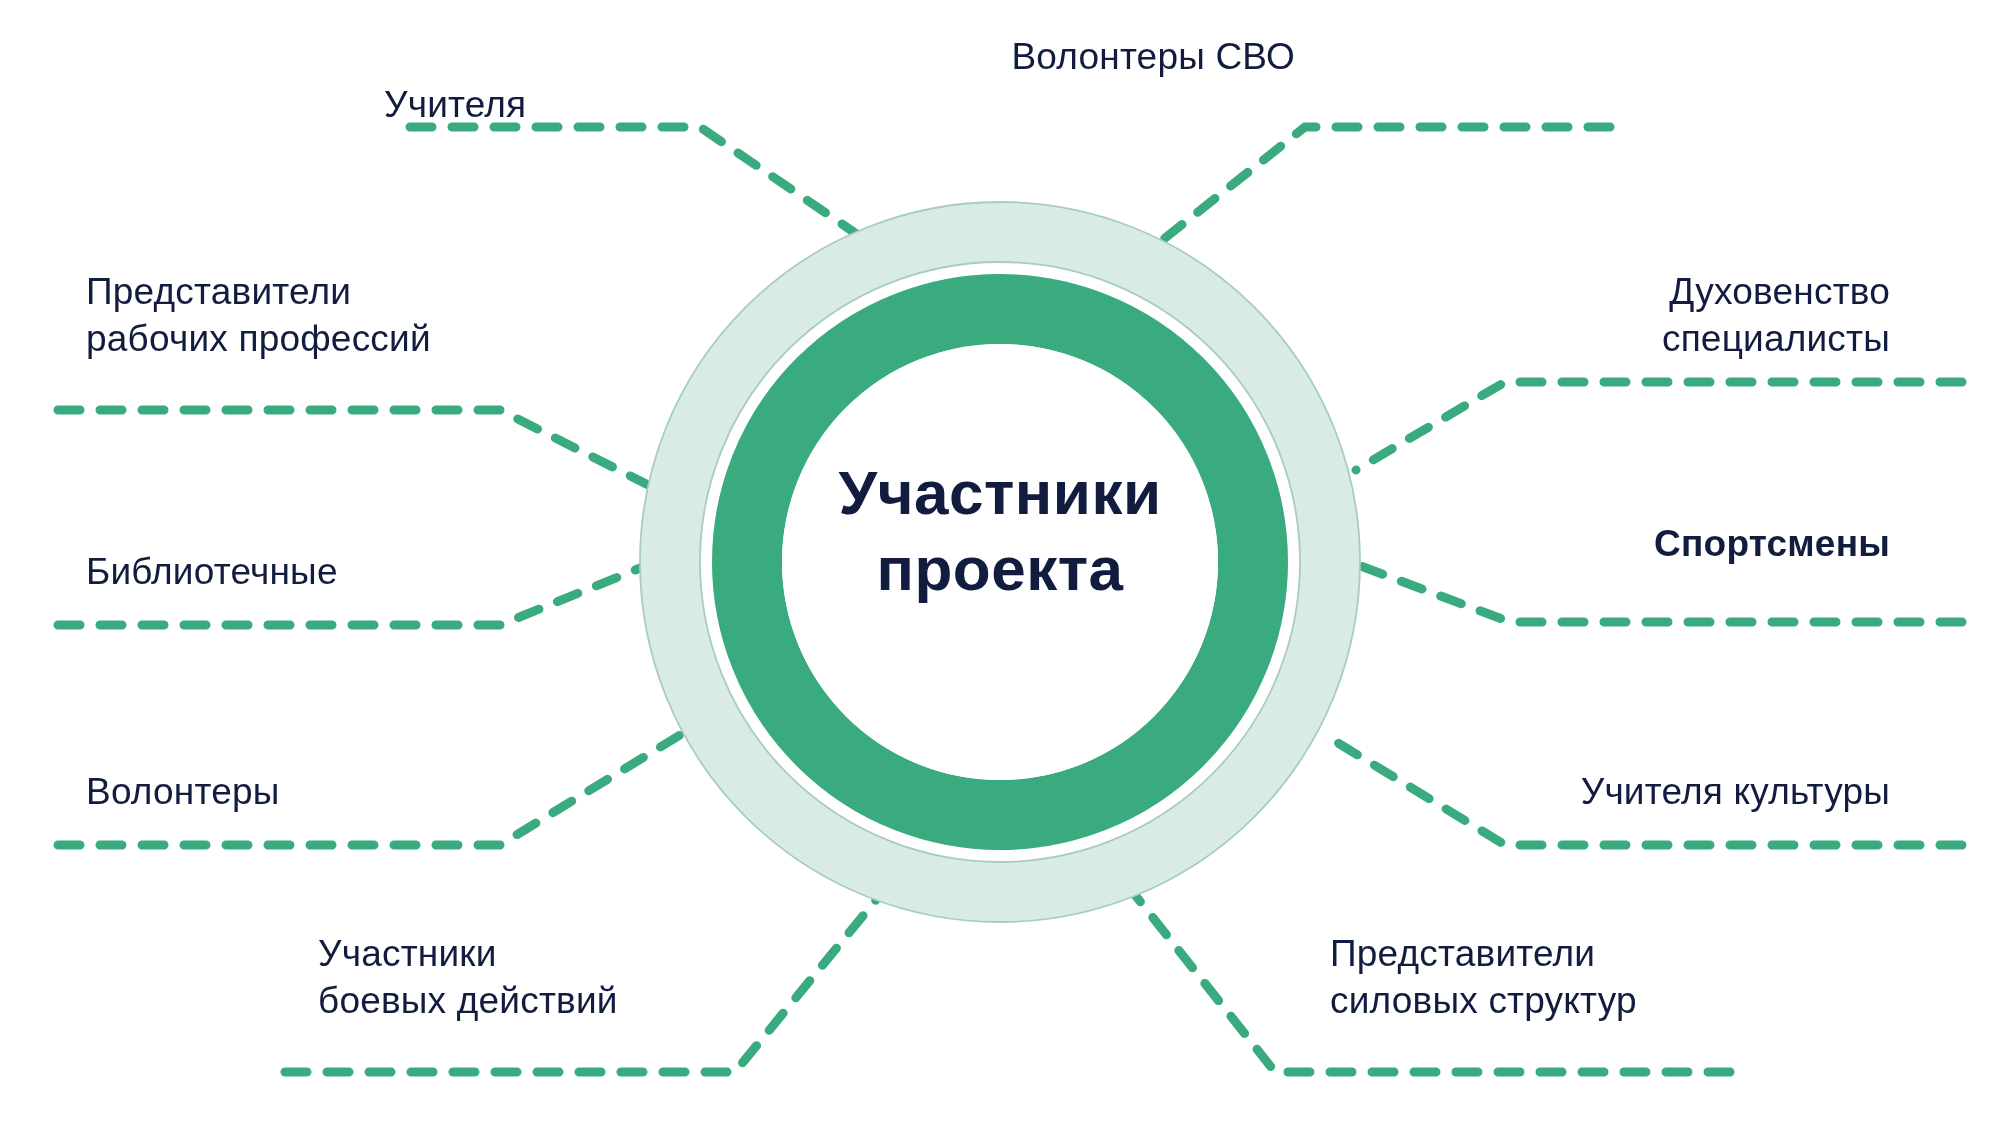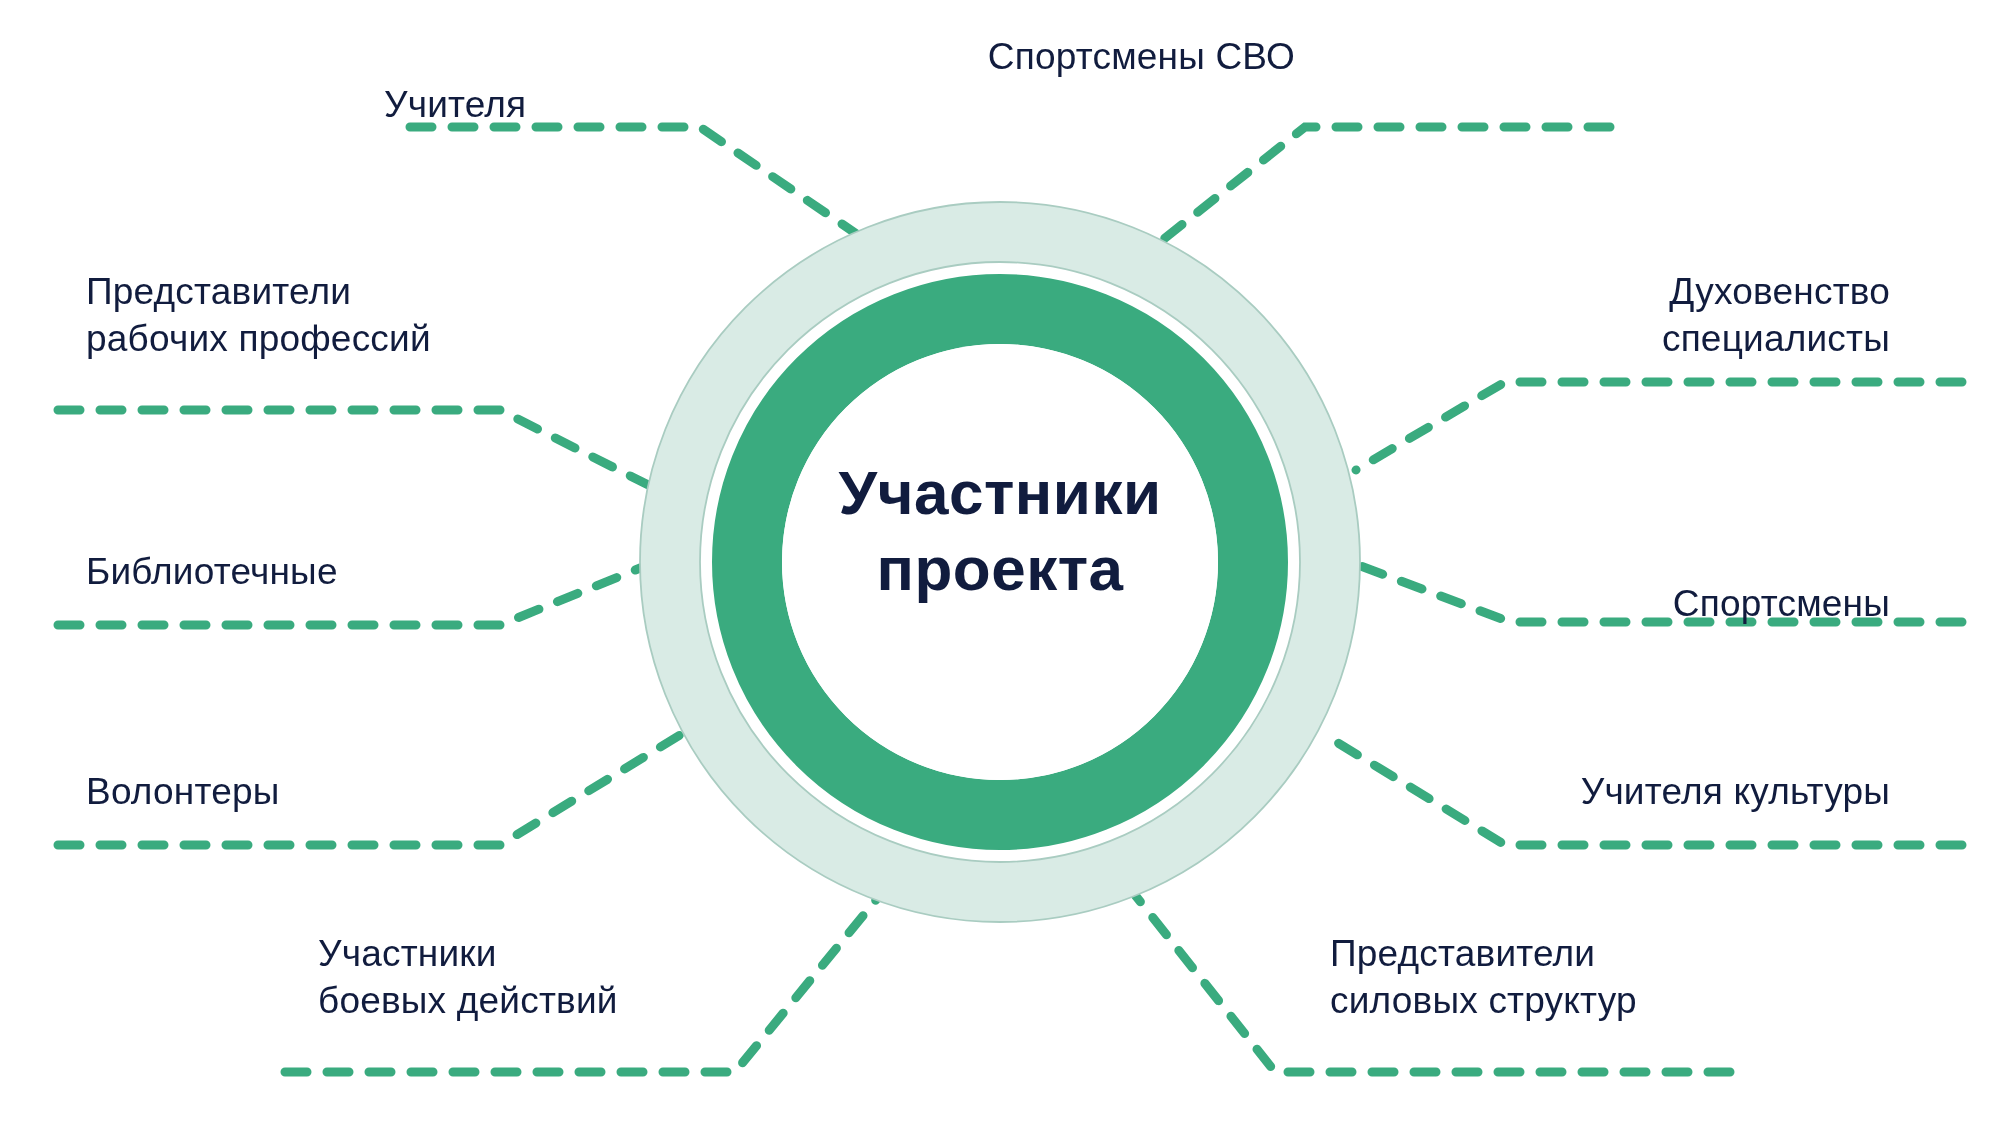--- a/index.html
+++ b/index.html
@@ -89,31 +89,31 @@
     <circle cx="1000" cy="562" r="253" fill="none" stroke="#3aab7f" stroke-width="70"></circle>
 
     <circle cx="1000" cy="562" r="218" fill="#ffffff"></circle>
   </svg>
 
   <div class="center-title">Участники
 проекта</div>
 
   <div class="label left" style="left:384px;  top:33px;  width:330px;margin-top:48px;">Учителя</div>
 
-  <div class="label right" style="left:940px;  top:33px;  width:355px;">Спортсмены СВО</div>
+  <div class="label right" style="left:940px;  top:33px;  width:355px;">Волонтеры СВО</div>
 
   <div class="label left" style="left:86px;   top:268px; width:460px;">Представители
 рабочих профессий</div>
 
   <div class="label right" style="left:1470px; top:268px; width:420px;">Духовенство
 специалисты</div>
 
   <div class="label left" style="left:86px;   top:548px; width:400px;">Библиотечные</div>
 
-  <div class="label right" style="left:1490px; top:580px; width:400px;">Спортсмены</div>
+  <div class="label right" style="left:1490px; top:520px; width:400px;font-weight:bold;">Спортсмены</div>
 
   <div class="label left" style="left:86px;   top:768px; width:400px;">Волонтеры</div>
 
   <div class="label right" style="left:1420px; top:768px; width:470px;">Учителя культуры</div>
 
   <div class="label left" style="left:318px;  top:930px; width:420px;">Участники
 боевых действий</div>
 
   <div class="label left" style="left:1330px; top:930px; width:450px;">Представители
 силовых структур</div>

